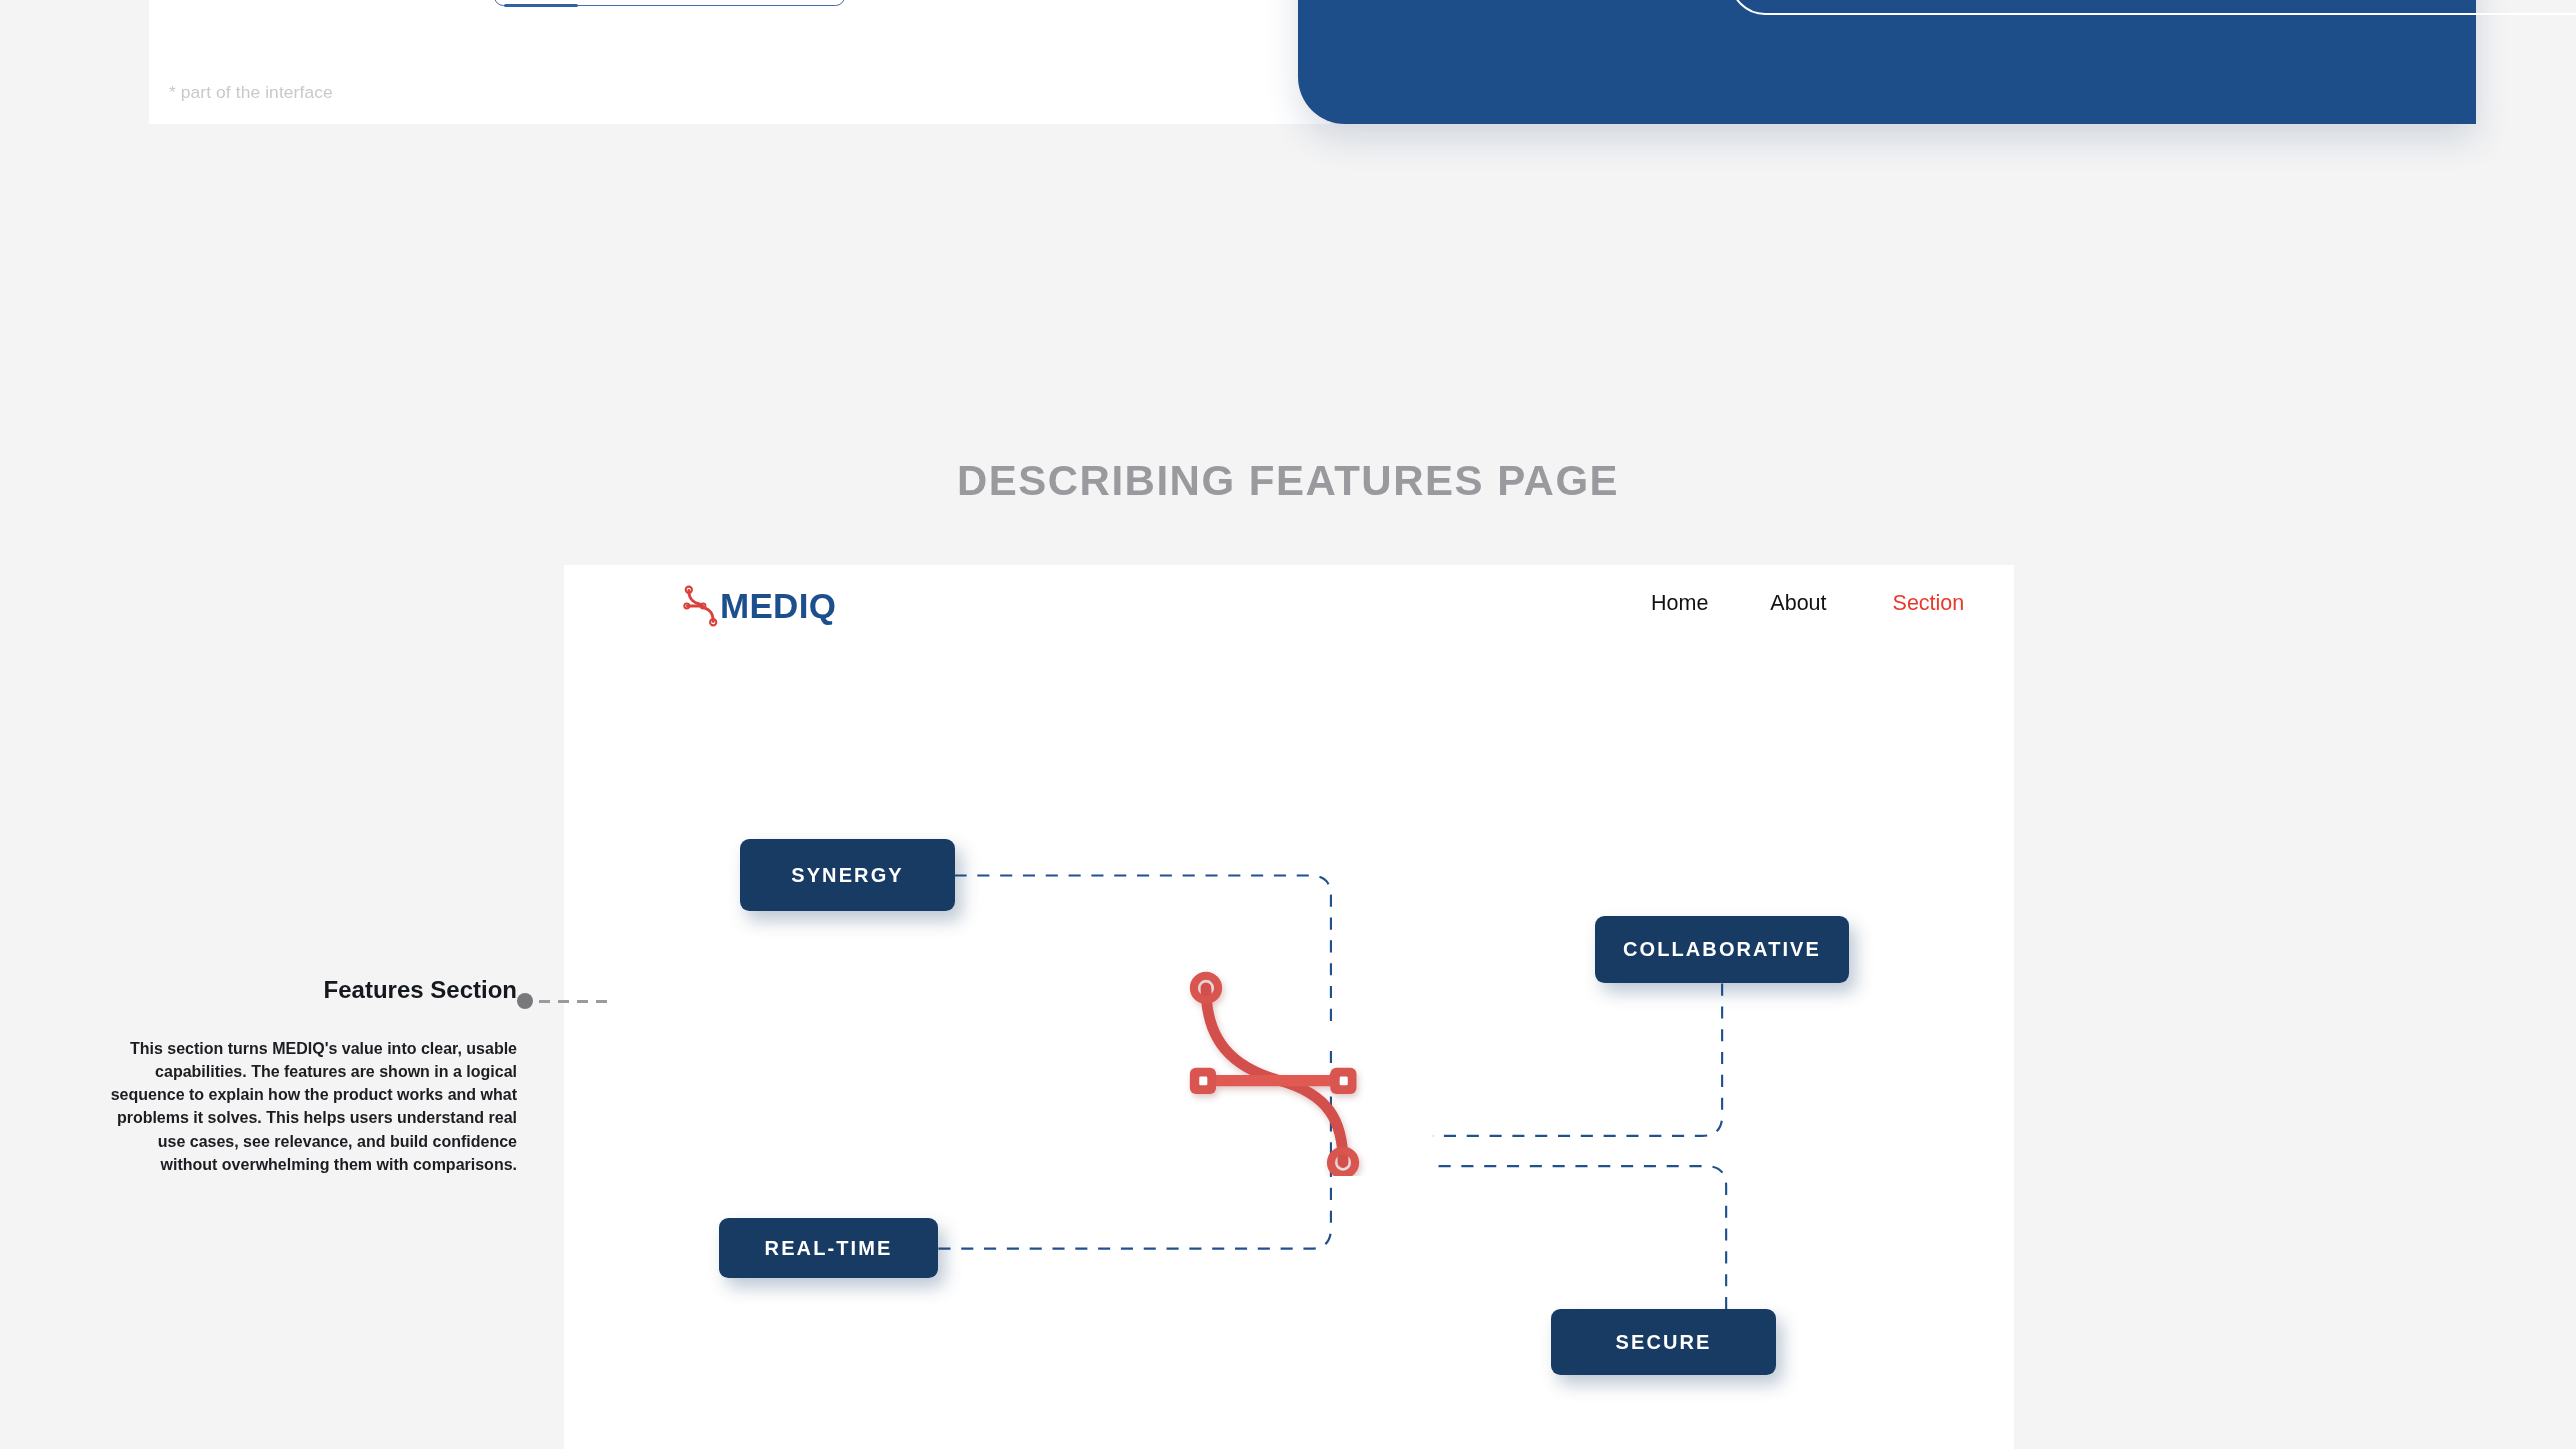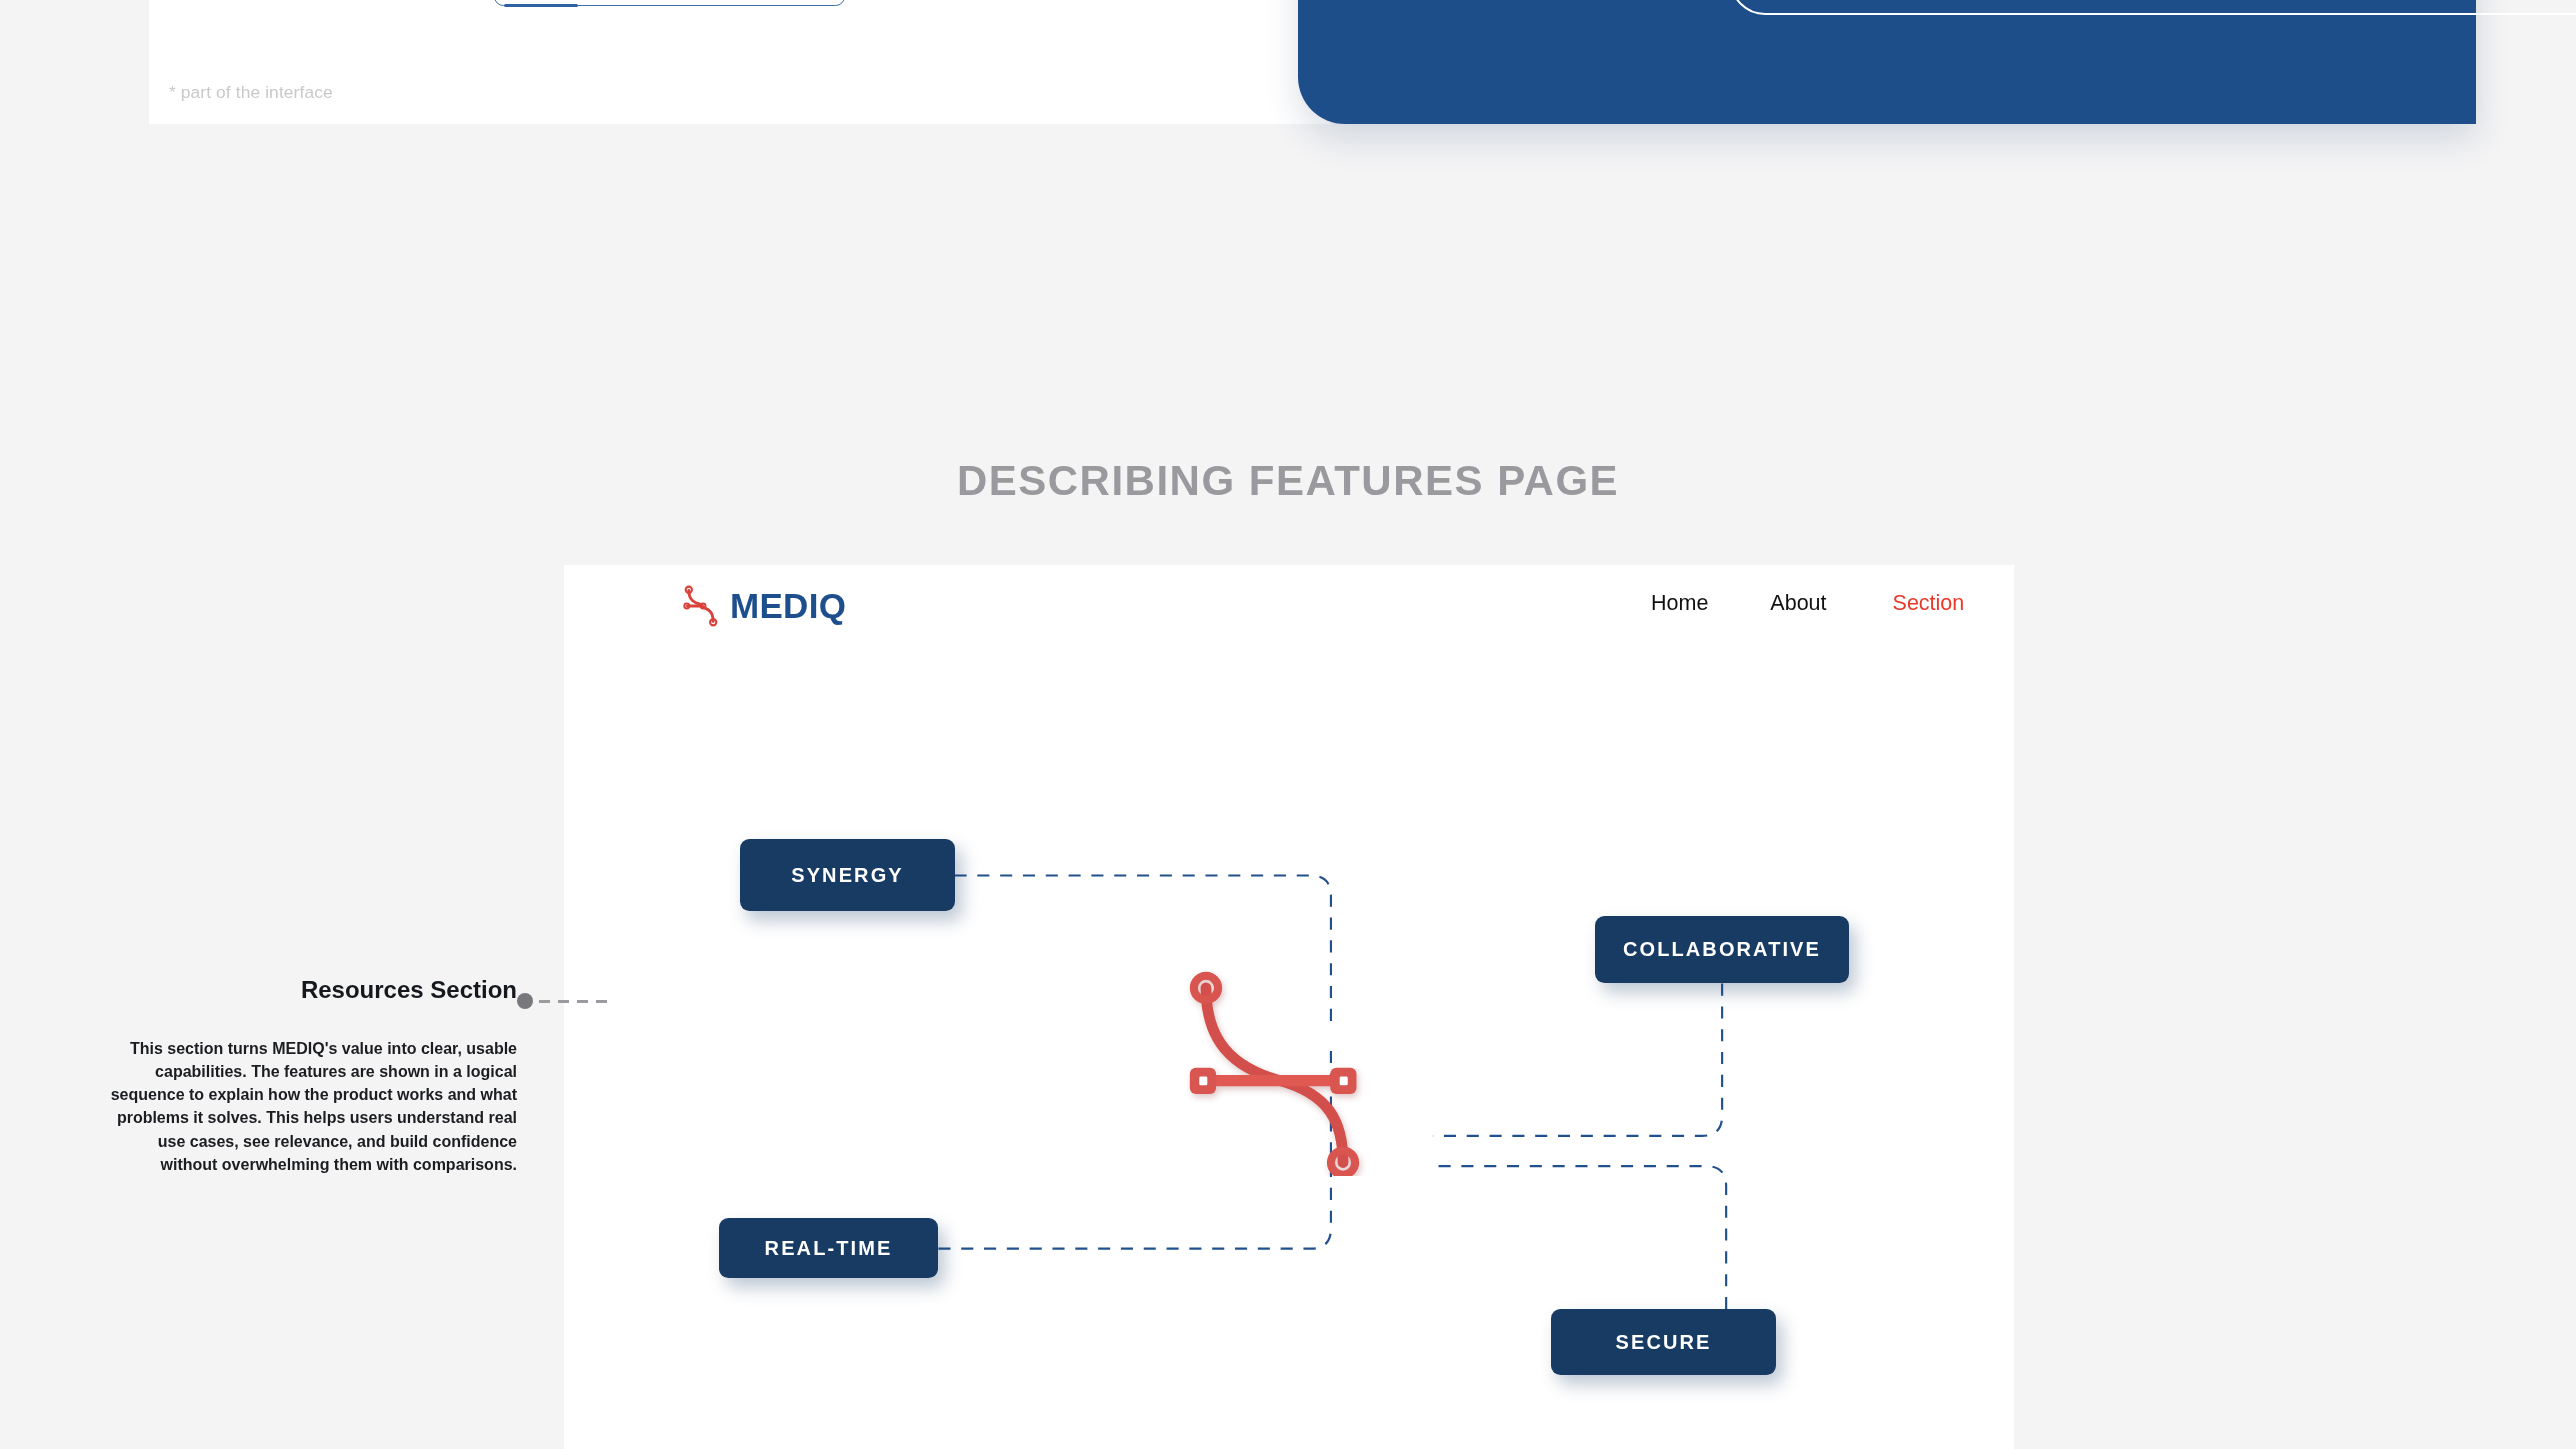--- a/index.html
+++ b/index.html
@@ -60,21 +60,21 @@
     position:absolute; left:564px; top:565px; width:1450px; height:884px;
     background:#ffffff; overflow:hidden;
   }
 
   
   #navbar {
     position:absolute; left:0; top:0; width:1450px; height:81px;
   }
   #logo-wrap {
     position:absolute; left:118px; top:17px; height:47px;
-    display:flex; align-items:center; gap:10px;
+    display:flex; align-items:center; gap:0;
   }
   #logo-mark { width:38px; height:42px; display:block; }
   #logo-text {
     font-size:35px; font-weight:700; color:#1d4f8c; letter-spacing:0.3px;
     line-height:1;
   }
   #nav-links {
     position:absolute; left:1067px; top:26px;
     display:flex; gap:0; align-items:center;
   }
@@ -209,18 +209,18 @@
     <circle cx="58" cy="40" r="18" fill="none" stroke="#d9544f" stroke-width="12"></circle>
     <circle cx="262" cy="300" r="18" fill="none" stroke="#d9544f" stroke-width="12"></circle>
     <rect x="34" y="159" width="39" height="39" rx="9" fill="#d9544f"></rect>
     <rect x="48" y="172" width="12" height="13" rx="2" fill="#ffffff"></rect>
     <rect x="243" y="159" width="39" height="39" rx="9" fill="#d9544f"></rect>
     <rect x="257" y="172" width="12" height="13" rx="2" fill="#ffffff"></rect>
   </g>
 </svg>
 
 <div id="annotation">
-  <div id="annotation-title">Resources Section</div>
+  <div id="annotation-title">Features Section</div>
   <div id="annotation-body">This section turns MEDIQ's value into clear, usable capabilities. The features are shown in a logical sequence to explain how the product works and what problems it solves. This helps users understand real use cases, see relevance, and build confidence without overwhelming them with comparisons.</div>
 </div>
 <div id="annotation-dot"></div>
 <div id="annotation-leader"></div>
 
 
 </body></html>

